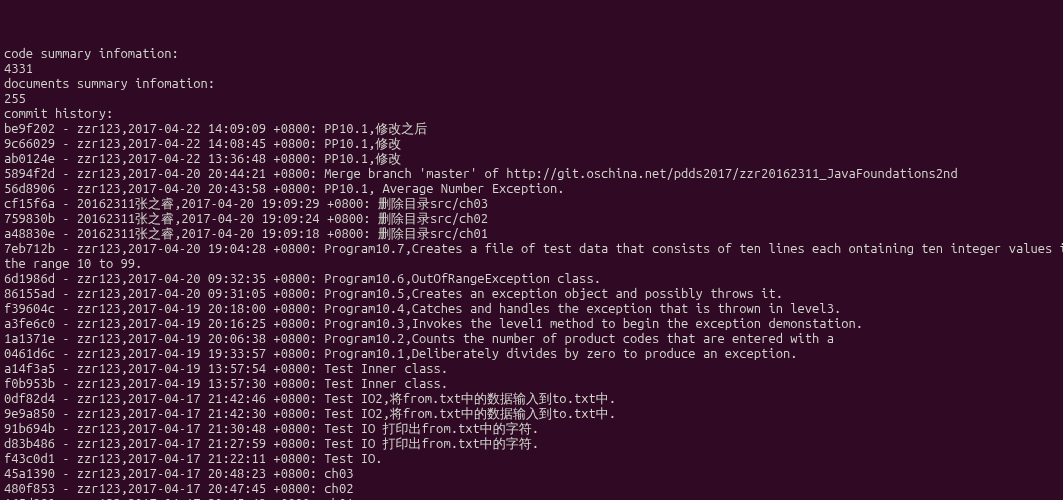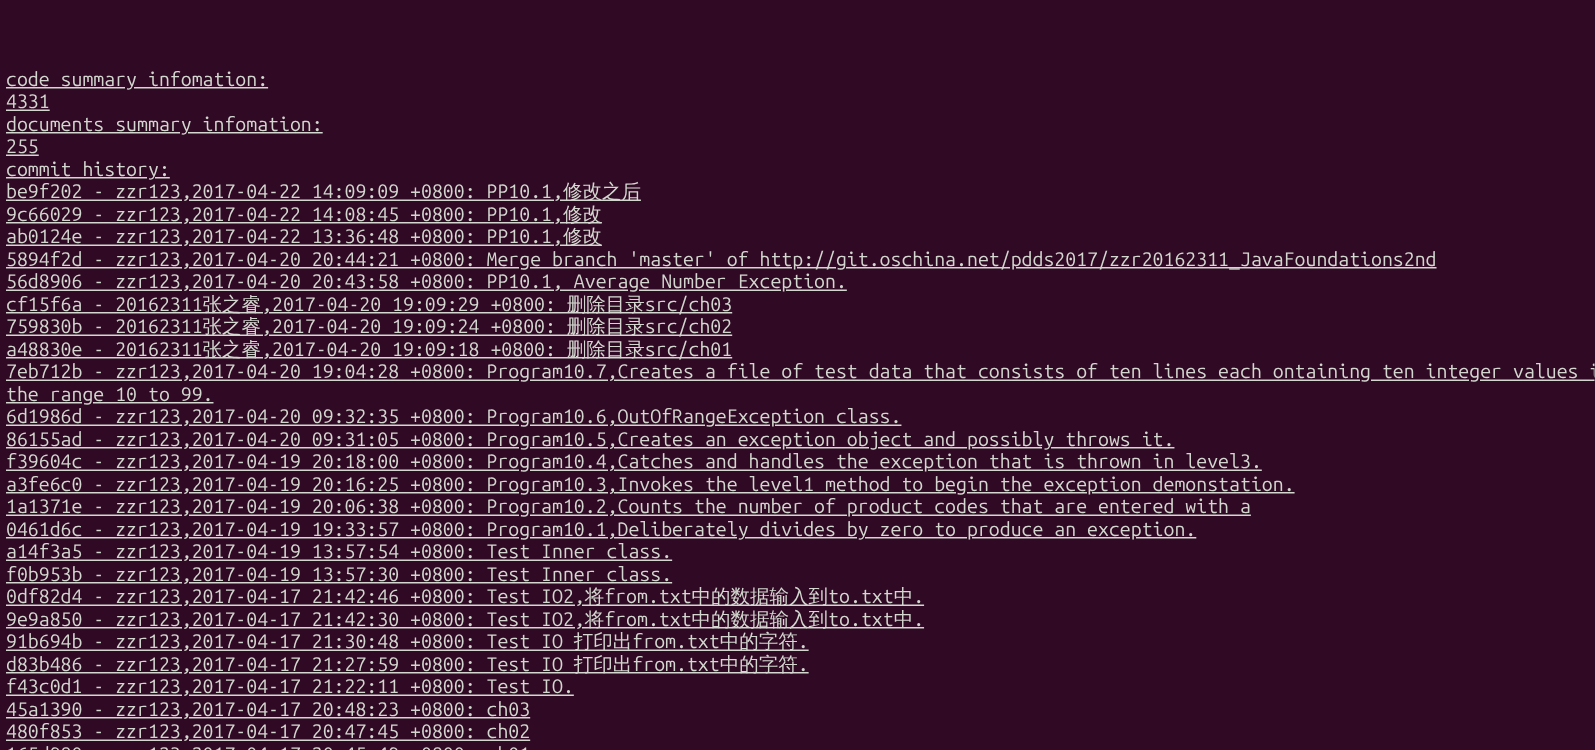--- a/index.html
+++ b/index.html
@@ -8,21 +8,21 @@
     color: #d3d7cf;
     font-family: "Ubuntu Mono", "DejaVu Sans Mono", monospace;
     font-size: 13px;
     line-height: 15px;
     width: 1063px;
     height: 500px;
     overflow: hidden;
     white-space: pre;
     padding: 1px 4px;
   }
-  .line { display: block; text-decoration: underline; }
+  .line { display: block; }
 </style>
 </head>
 <body>
 
 
 <div id="terminal"><span class="line">code summary infomation:</span><span class="line">4331</span><span class="line">documents summary infomation:</span><span class="line">255</span><span class="line">commit history:</span><span class="line">be9f202 - zzr123,2017-04-22 14:09:09 +0800: PP10.1,修改之后</span><span class="line">9c66029 - zzr123,2017-04-22 14:08:45 +0800: PP10.1,修改</span><span class="line">ab0124e - zzr123,2017-04-22 13:36:48 +0800: PP10.1,修改</span><span class="line">5894f2d - zzr123,2017-04-20 20:44:21 +0800: Merge branch 'master' of http://git.oschina.net/pdds2017/zzr20162311_JavaFoundations2nd</span><span class="line">56d8906 - zzr123,2017-04-20 20:43:58 +0800: PP10.1, Average Number Exception.</span><span class="line">cf15f6a - 20162311张之睿,2017-04-20 19:09:29 +0800: 删除目录src/ch03</span><span class="line">759830b - 20162311张之睿,2017-04-20 19:09:24 +0800: 删除目录src/ch02</span><span class="line">a48830e - 20162311张之睿,2017-04-20 19:09:18 +0800: 删除目录src/ch01</span><span class="line">7eb712b - zzr123,2017-04-20 19:04:28 +0800: Program10.7,Creates a file of test data that consists of ten lines each ontaining ten integer values in </span><span class="line">the range 10 to 99.</span><span class="line">6d1986d - zzr123,2017-04-20 09:32:35 +0800: Program10.6,OutOfRangeException class.</span><span class="line">86155ad - zzr123,2017-04-20 09:31:05 +0800: Program10.5,Creates an exception object and possibly throws it.</span><span class="line">f39604c - zzr123,2017-04-19 20:18:00 +0800: Program10.4,Catches and handles the exception that is thrown in level3.</span><span class="line">a3fe6c0 - zzr123,2017-04-19 20:16:25 +0800: Program10.3,Invokes the level1 method to begin the exception demonstation.</span><span class="line">1a1371e - zzr123,2017-04-19 20:06:38 +0800: Program10.2,Counts the number of product codes that are entered with a</span><span class="line">0461d6c - zzr123,2017-04-19 19:33:57 +0800: Program10.1,Deliberately divides by zero to produce an exception.</span><span class="line">a14f3a5 - zzr123,2017-04-19 13:57:54 +0800: Test Inner class.</span><span class="line">f0b953b - zzr123,2017-04-19 13:57:30 +0800: Test Inner class.</span><span class="line">0df82d4 - zzr123,2017-04-17 21:42:46 +0800: Test IO2,将from.txt中的数据输入到to.txt中.</span><span class="line">9e9a850 - zzr123,2017-04-17 21:42:30 +0800: Test IO2,将from.txt中的数据输入到to.txt中.</span><span class="line">91b694b - zzr123,2017-04-17 21:30:48 +0800: Test IO 打印出from.txt中的字符.</span><span class="line">d83b486 - zzr123,2017-04-17 21:27:59 +0800: Test IO 打印出from.txt中的字符.</span><span class="line">f43c0d1 - zzr123,2017-04-17 21:22:11 +0800: Test IO.</span><span class="line">45a1390 - zzr123,2017-04-17 20:48:23 +0800: ch03</span><span class="line">480f853 - zzr123,2017-04-17 20:47:45 +0800: ch02</span><span class="line">165d980 - zzr123,2017-04-17 20:45:49 +0800: ch01</span></div>
 
 
 
 </body></html>

